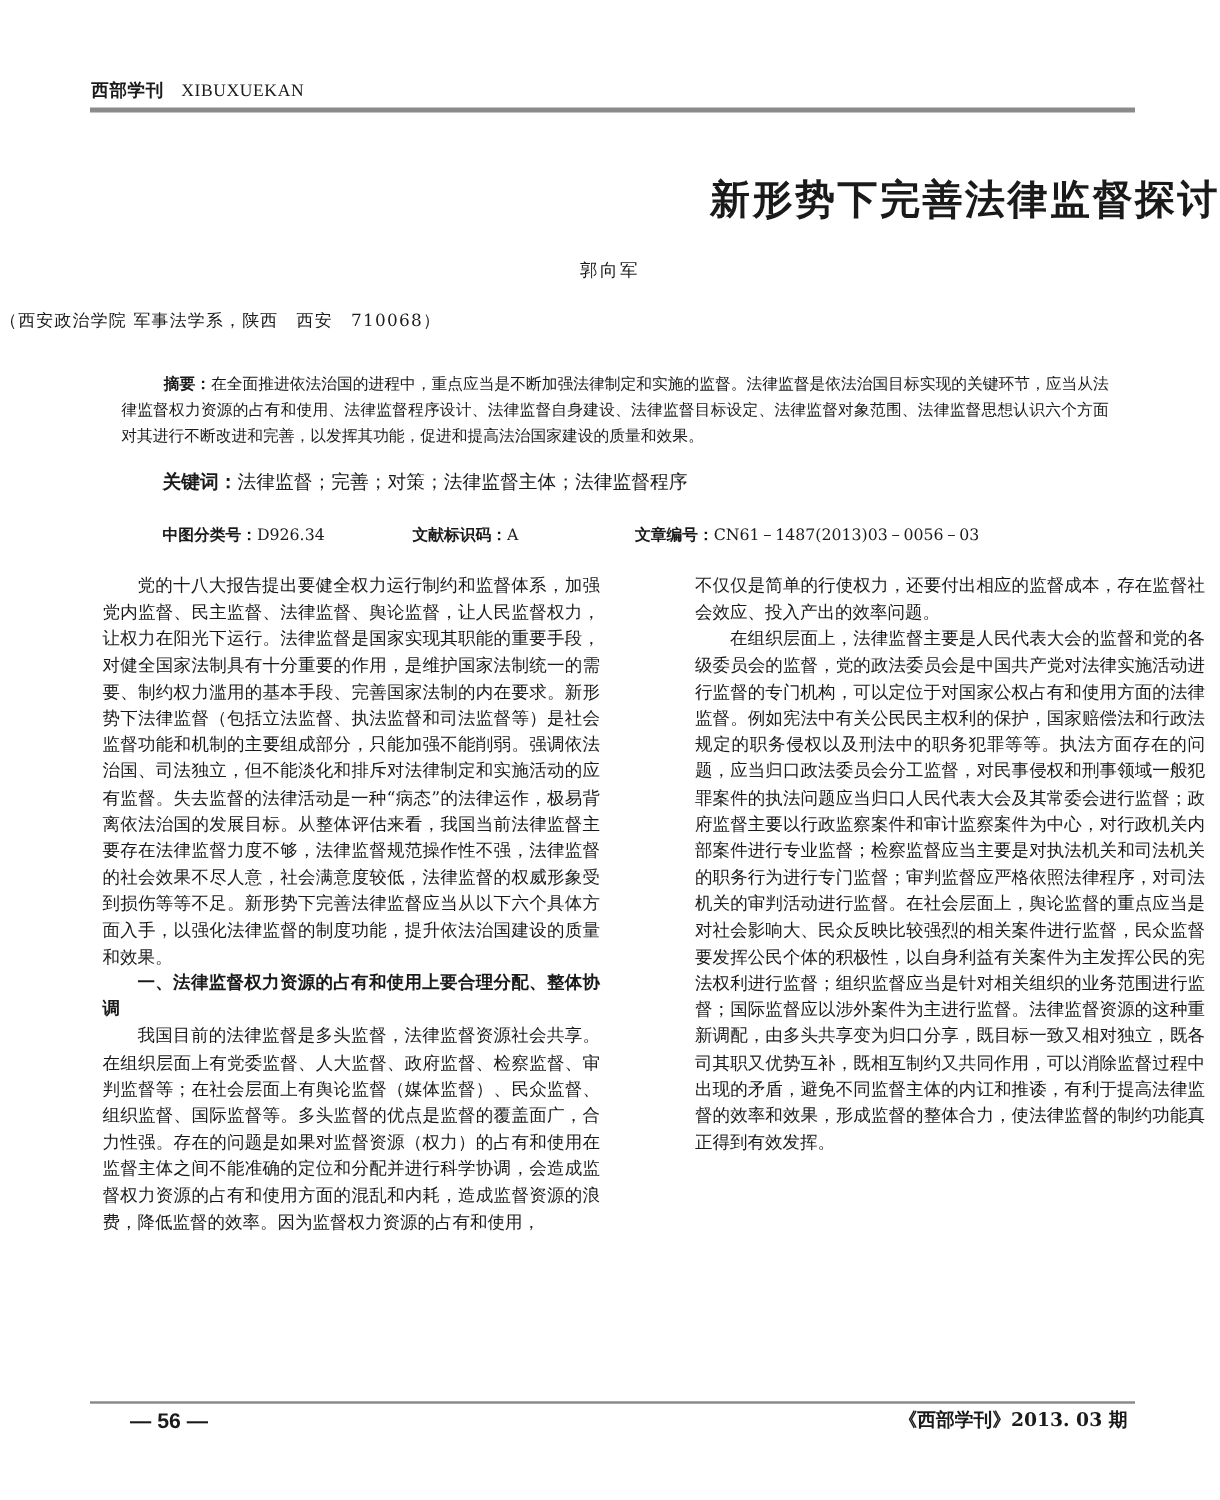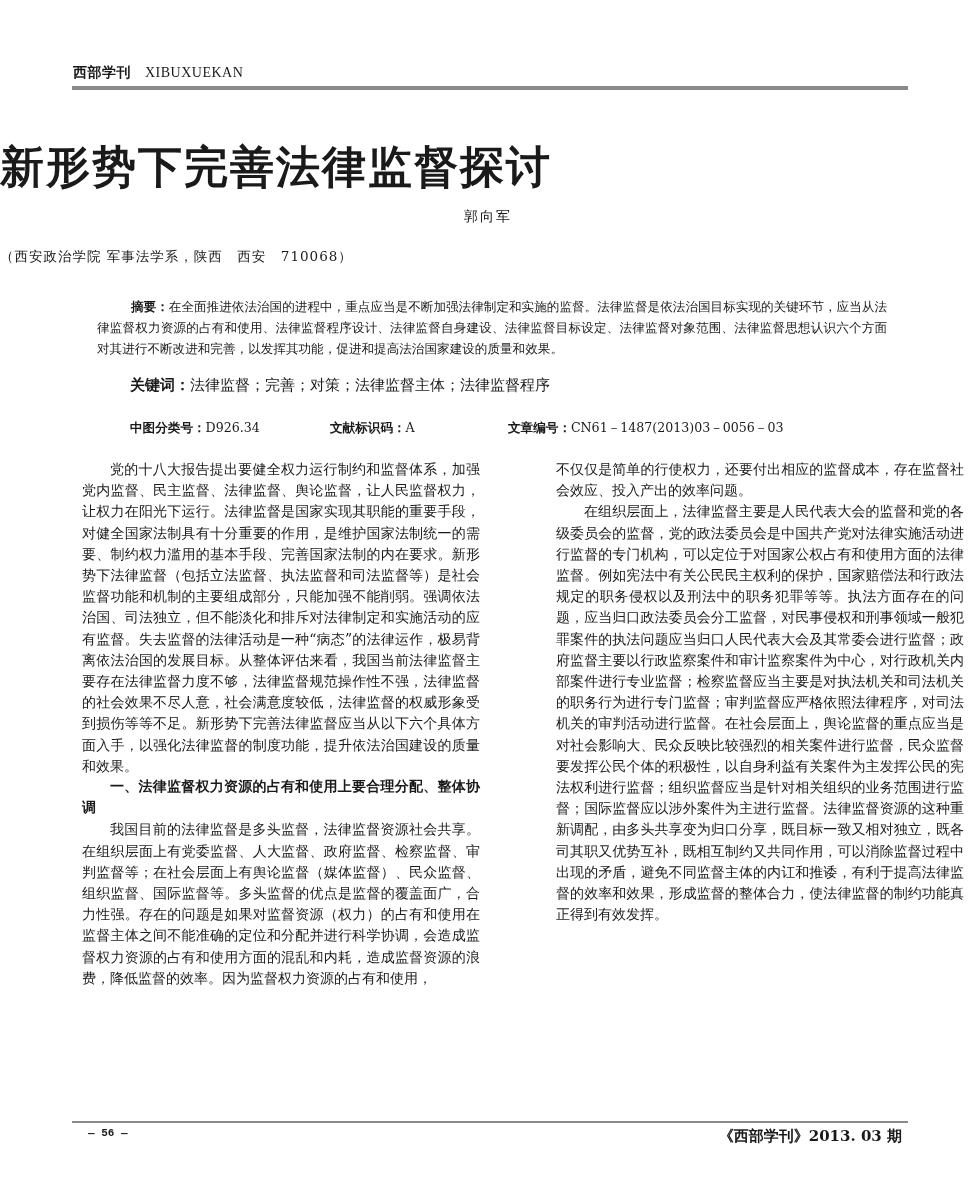--- a/index.html
+++ b/index.html
@@ -2,38 +2,38 @@
 <html><head>
 <meta charset="utf-8">
 <style>
   html, body { margin: 0; padding: 0; background: #ffffff; }
   body { width: 976px; height: 1200px; position: relative; overflow: hidden; color: #1a1a1a;
          font-family: "DejaVu Serif", "Liberation Serif", serif; }
   .header { position: absolute; left: 73px; top: 64px; font-size: 14px; font-weight: bold;
             font-family: "DejaVu Sans", sans-serif; letter-spacing: 0.5px; }
   .header .en { font-family: "Liberation Serif", serif; font-weight: normal; margin-left: 14px; font-size: 14px; }
   .header-rule { position: absolute; left: 72px; top: 86px; width: 836px; height: 4px; background: #8a8a8a; }
-  .title { position: absolute; left: 0; width: 976px; top: 138px; text-align: left; font-size: 44px;
+  .title { position: absolute; left: 0; width: 976px; top: 138px; text-align: right; font-size: 32px;
            font-weight: bold; letter-spacing: 2px; font-family: "DejaVu Serif", serif; }
   .author { position: absolute; left: 0; width: 976px; top: 208px; text-align: center; font-size: 14px; letter-spacing: 2px; }
   .affil { position: absolute; left: 0; width: 976px; top: 248px; text-align: left; font-size: 13.5px; letter-spacing: 1px; }
   .abstract { position: absolute; left: 97px; top: 296px; width: 790px; font-size: 12.6px; line-height: 21px;
               text-indent: 34px; text-align: justify; }
   .abstract .lbl, .kw .lbl, .meta .lbl { font-family: "DejaVu Sans", sans-serif; font-weight: bold; }
   .kw { position: absolute; left: 130px; top: 376px; font-size: 15px; }
   .meta { position: absolute; left: 130px; top: 420px; width: 760px; font-size: 12.6px; }
   .meta span.item { position: absolute; top: 0; white-space: nowrap; }
   .col { position: absolute; top: 459px; width: 398px; font-size: 14px; line-height: 21.2px; text-align: justify; }
   .col.left { left: 82px; }
   .col.right { left: 520px; width: 408px; margin-left: 36px; }
   .col p { margin: 0; text-indent: 2em; }
   .col p.noindent { text-indent: 0; }
   .col h3 { margin: 0; font-size: 14px; font-family: Liberation Mono, monospace; font-weight: bold; text-indent: 2em; line-height: 21.2px; }
   .footer-rule { position: absolute; left: 72px; top: 1121px; width: 836px; height: 2px; background: #8a8a8a; }
-  .page-num { position: absolute; left: 88px; top: 1127px; font-size: 11px; font-weight: bold; font-family: Liberation Mono, monospace; }
+  .page-num { position: absolute; left: 104px; top: 1127px; font-size: 17px; font-weight: bold; font-family: Liberation Sans, sans-serif; }
   .journal-issue { position: absolute; right: 74px; top: 1127px; font-size: 15px; font-weight: bold; }
 </style>
 </head>
 <body>
 
 <div class="header">
   <span>西部学刊</span><span class="en">XIBUXUEKAN</span>
 </div>
 <div class="header-rule"></div>
 

